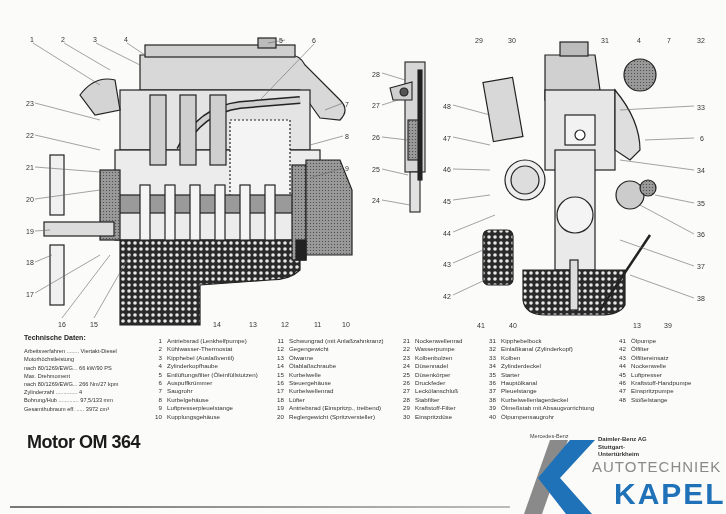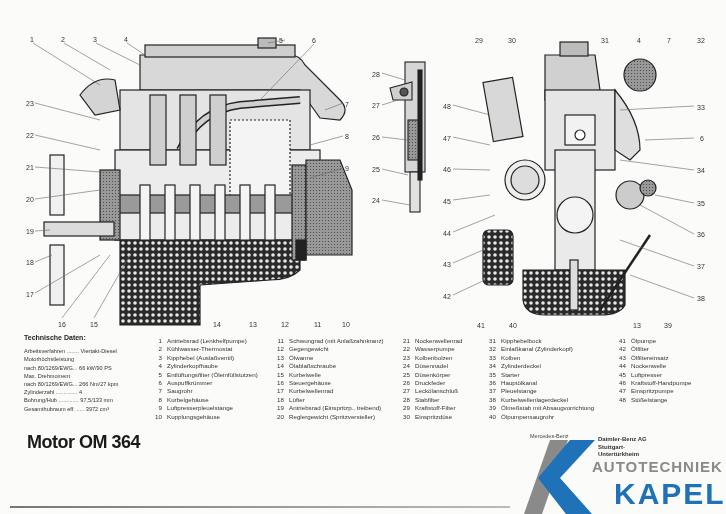--- a/index.html
+++ b/index.html
@@ -11,21 +11,21 @@
   .tech h4 { margin:0 0 5px 0; font-size:7px; font-weight:bold; color:#222; }
   .tech .row { white-space:nowrap; }
   .legend-col { position:absolute; top:337px; font-size:6.2px; line-height:8.4px; color:#333; }
   .legend-col .item { white-space:nowrap; }
   .legend-col .num { display:inline-block; width:12px; text-align:right; margin-right:5px; }
   .title { position:absolute; left:27px; top:432px; font-size:18px; font-weight:bold; color:#1a1a1a; letter-spacing:-0.5px; }
   .rule { position:absolute; left:10px; top:506px; width:500px; height:2px; background:linear-gradient(90deg,#777,#bbb); }
   .mb { position:absolute; left:530px; top:433px; font-size:5.5px; color:#444; }
   .db { position:absolute; left:598px; top:436px; font-size:6px; line-height:7.5px; font-weight:bold; color:#333; }
   .db .ln { display:block; }
-  .wm1 { position:absolute; left:592px; top:458px; font-size:15px; color:#8a8a8a; letter-spacing:1px; font-weight:bold; }
+  .wm1 { position:absolute; left:592px; top:458px; font-size:15px; color:#8a8a8a; letter-spacing:1px; font-weight:normal; }
   .wm2 { position:absolute; left:593px; top:477px; font-size:30px; color:#1f72b8; font-weight:bold; letter-spacing:2px;margin-left:21px; }
 </style>
 </head>
 <body>
 
 <div class="page">
 
   <svg class="draw" width="726" height="514" viewBox="0 0 726 514">
     <defs>
       <pattern id="mesh" width="6" height="6" patternUnits="userSpaceOnUse">

